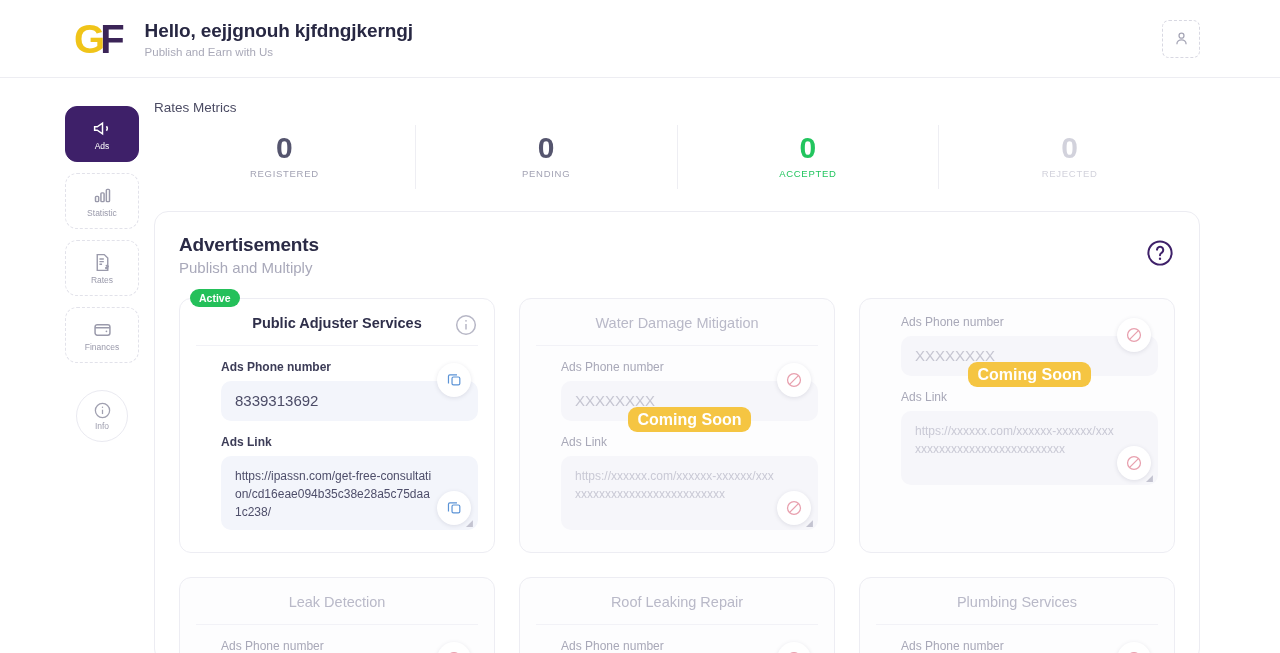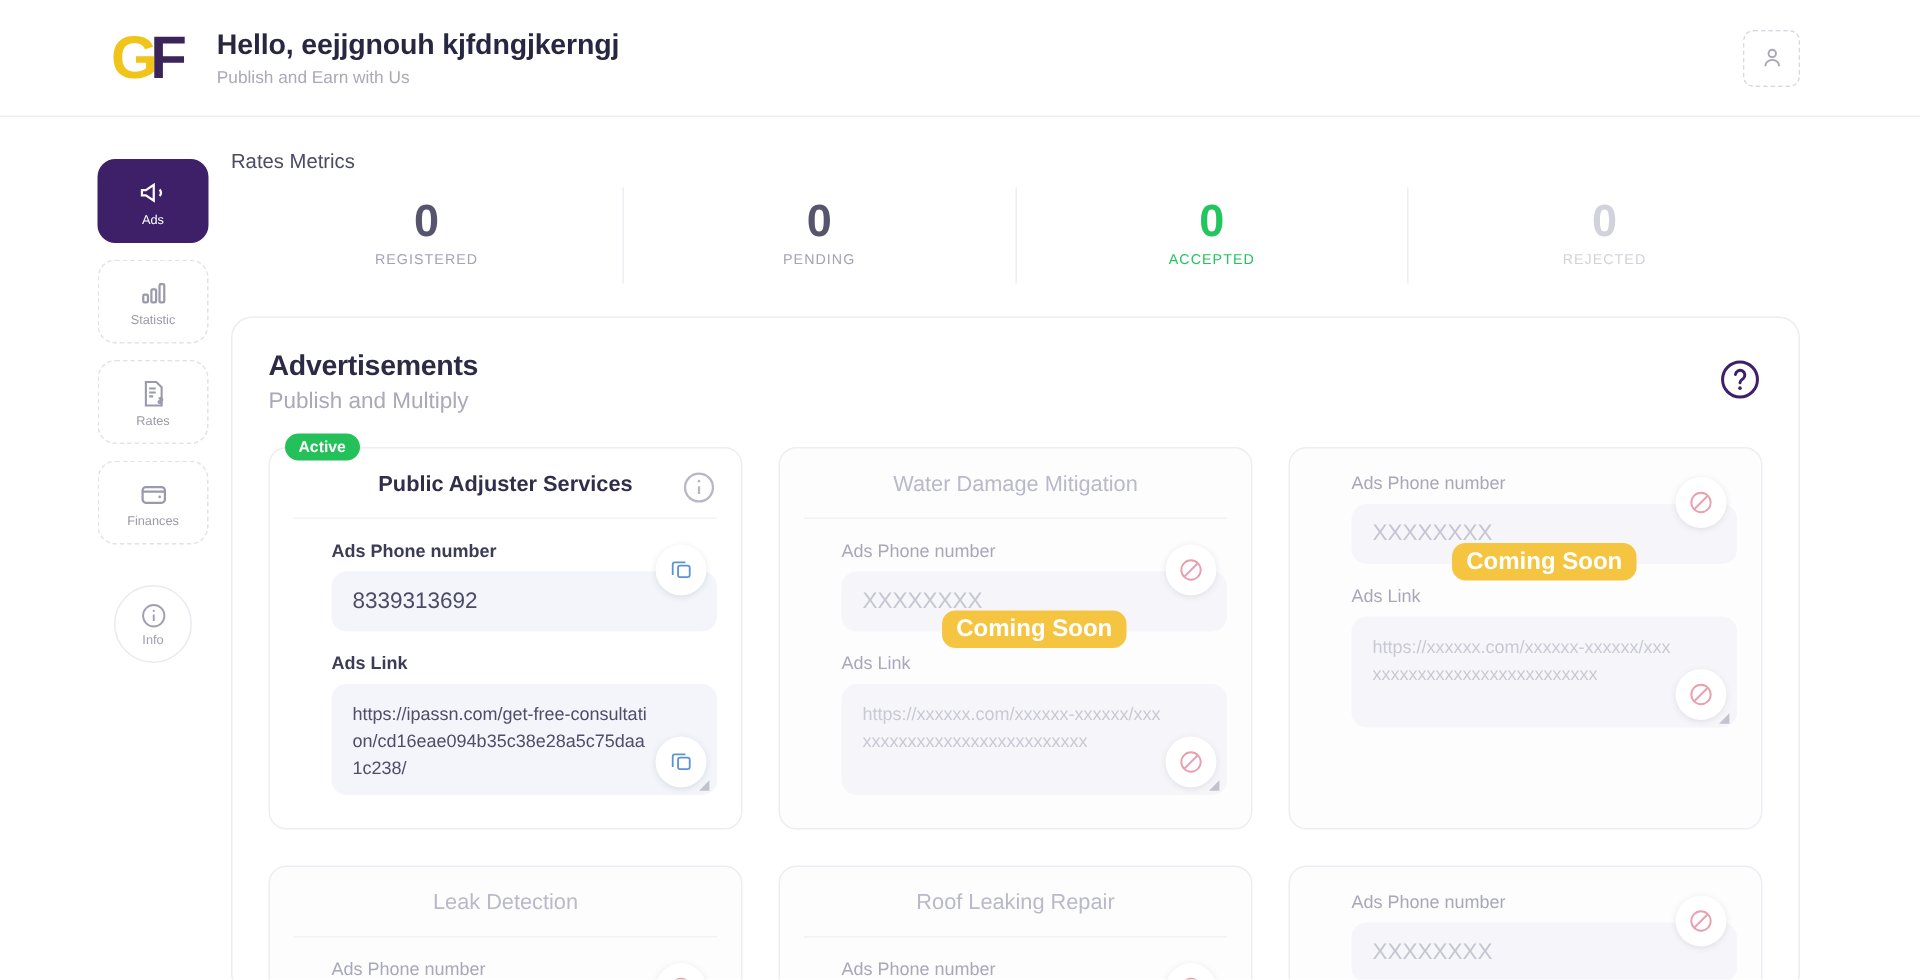--- a/index.html
+++ b/index.html
@@ -569,20 +569,23 @@
                 <circle cx="12" cy="12" r="8.6"></circle>
                 <path d="M6.2 17.8L17.8 6.2"></path>
               </svg>
             </div>
 
           </div>
 
         </div>
 
         <div class="card disabled">
+          <div class="card-head">
+            <div class="card-title">Plumbing Services</div>
+          </div>
           <div class="field-wrap">
             <div class="field-label">Ads Phone number</div>
             <div class="input-box">XXXXXXXX</div>
             <div class="action-btn on-input">
               <svg width="18" height="18" viewBox="0 0 24 24" fill="none" stroke="#e8a0ae" stroke-width="1.7">
                 <circle cx="12" cy="12" r="8.6"></circle>
                 <path d="M6.2 17.8L17.8 6.2"></path>
               </svg>
             </div>
 

